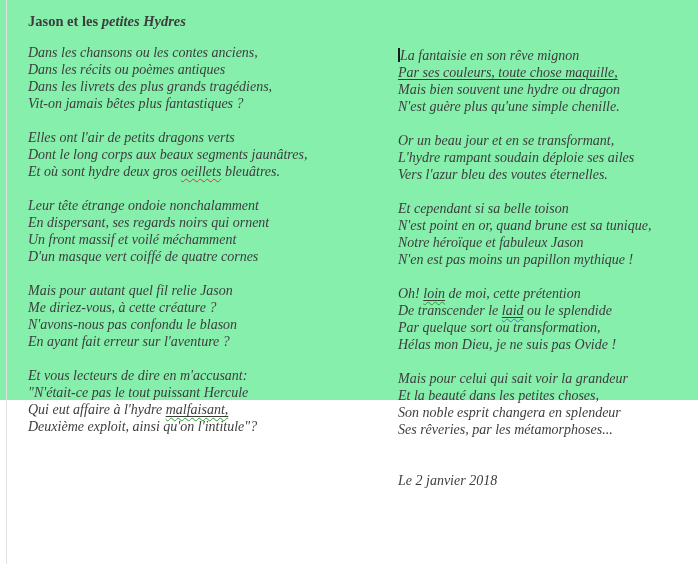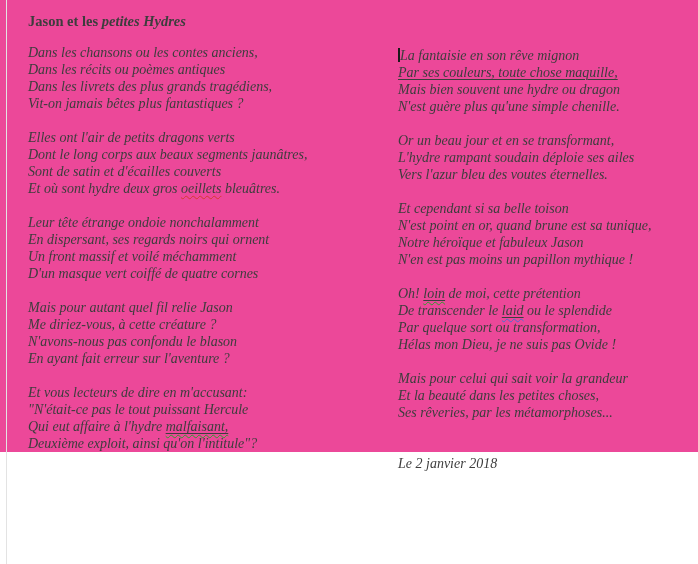--- a/index.html
+++ b/index.html
@@ -6,22 +6,22 @@
     margin: 0;
     padding: 0;
     width: 698px;
     height: 564px;
     background: #ffffff;
     overflow: hidden;
   }
   .page {
     position: relative;
     width: 698px;
-    height: 452px;
-    background: #ec4899;
+    height: 400px;
+    background: #86efac;
     font-family: "Liberation Serif", "DejaVu Serif", serif;
     color: #3d3d3d;
     font-size: 14px;
   }
   .page-edge {
     position: absolute;
     left: 6px;
     top: 0;
     width: 1px;
     height: 564px;
@@ -94,21 +94,20 @@
   <div class="col col-left">
     <div class="stanza">
       <div class="line">Dans les chansons ou les contes anciens,</div>
       <div class="line">Dans les récits ou poèmes antiques</div>
       <div class="line">Dans les livrets des plus grands tragédiens,</div>
       <div class="line">Vit-on jamais bêtes plus fantastiques ?</div>
     </div>
     <div class="stanza">
       <div class="line">Elles ont l'air de petits dragons verts</div>
       <div class="line">Dont le long corps aux beaux segments jaunâtres,</div>
-      <div class="line">Sont de satin et d'écailles couverts</div>
       <div class="line"><span>Et où sont hydre deux gros </span><span class="wavy-red">oeillets</span><span> bleuâtres.</span></div>
     </div>
     <div class="stanza">
       <div class="line">Leur tête étrange ondoie nonchalamment</div>
       <div class="line">En dispersant, ses regards noirs qui ornent</div>
       <div class="line">Un front massif et voilé méchamment</div>
       <div class="line">D'un masque vert coiffé de quatre cornes</div>
     </div>
     <div class="stanza">
       <div class="line">Mais pour autant quel fil relie Jason</div>
@@ -144,17 +143,18 @@
     </div>
     <div class="stanza">
       <div class="line"><span>Oh! </span><span class="u"><span class="wavy-green">loin</span></span><span> de moi, cette prétention</span></div>
       <div class="line"><span>De transcender le </span><span class="u"><span class="wavy-blue">laid</span></span><span> ou le splendide</span></div>
       <div class="line">Par quelque sort ou transformation,</div>
       <div class="line">Hélas mon Dieu, je ne suis pas Ovide !</div>
     </div>
     <div class="stanza">
       <div class="line">Mais pour celui qui sait voir la grandeur</div>
       <div class="line">Et la beauté dans les petites choses,</div>
+      <div class="line">Son noble esprit changera en splendeur</div>
       <div class="line">Ses rêveries, par les métamorphoses...</div>
     </div>
     <div class="line date-line">Le 2 janvier 2018</div>
   </div>
 </div>
 
 </body></html>

